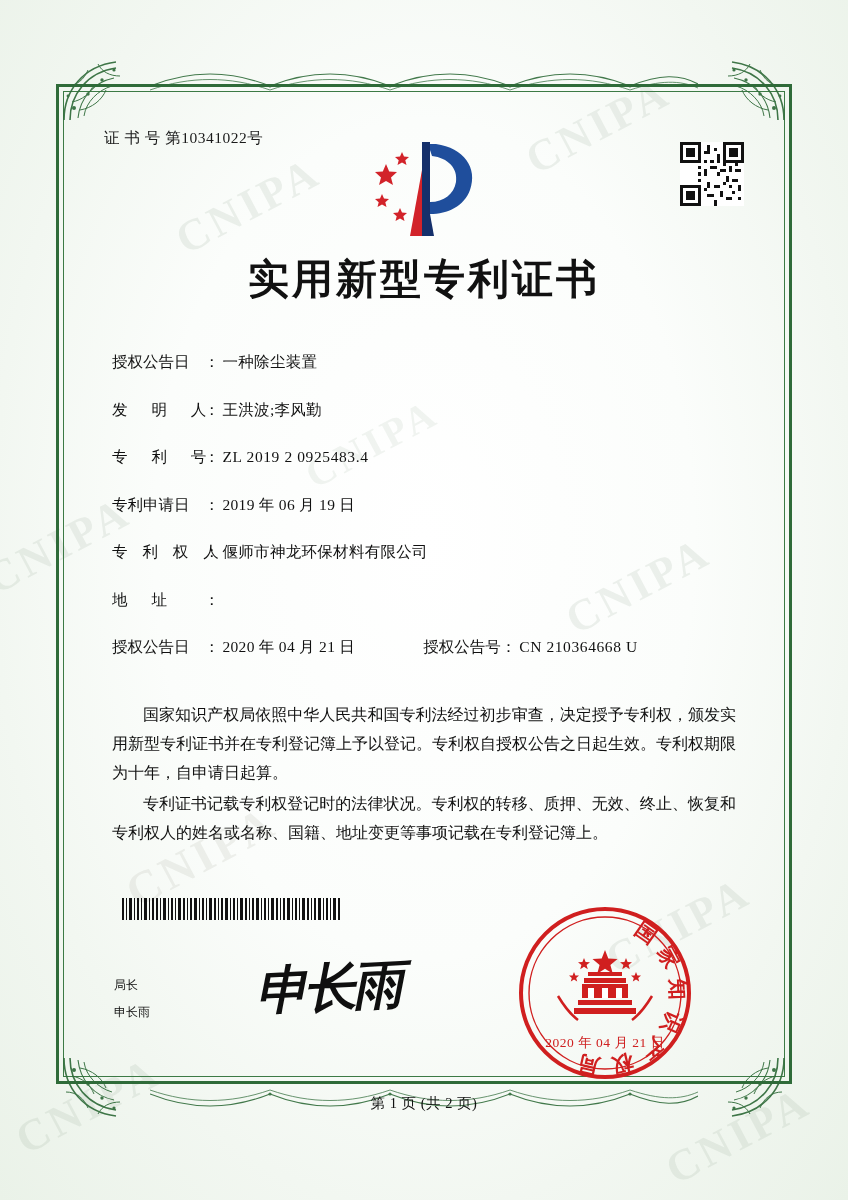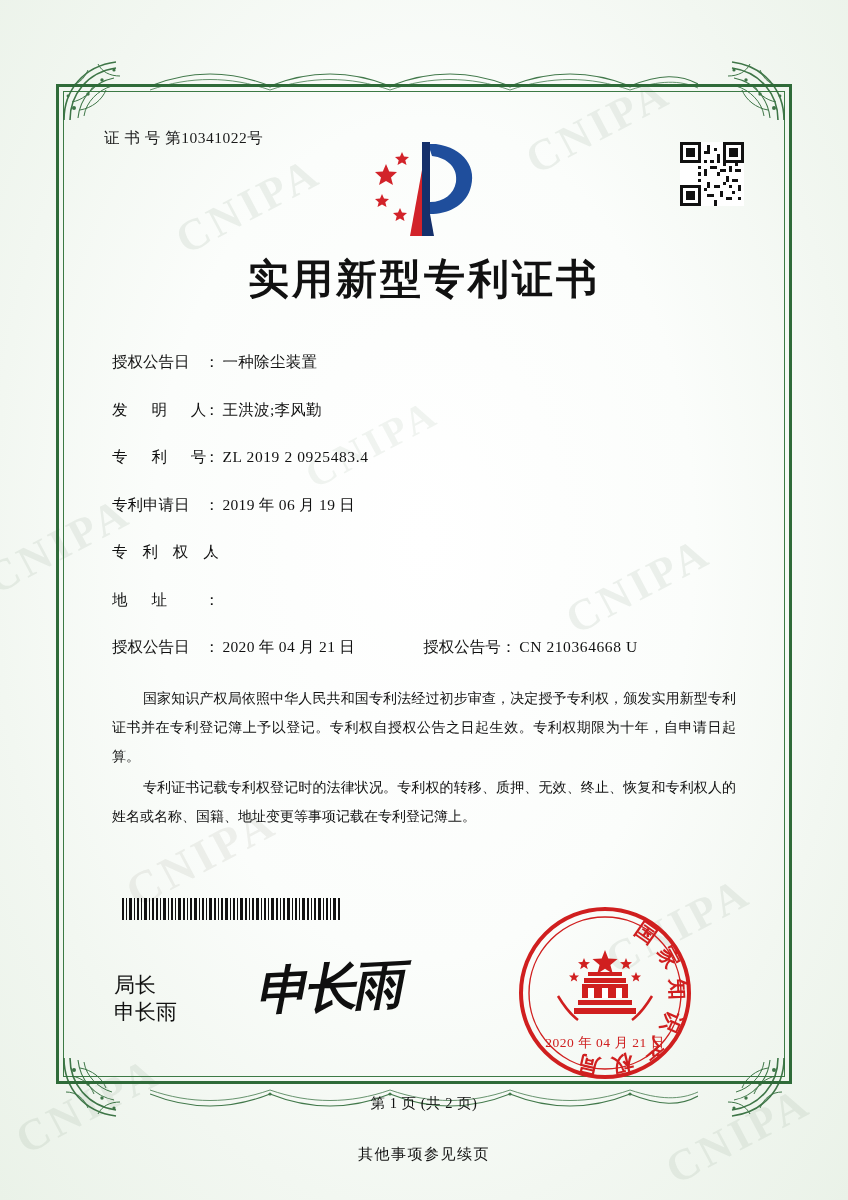--- a/index.html
+++ b/index.html
@@ -138,43 +138,43 @@
   .field-label.sp1 { letter-spacing: 10px; }
   .field-label.sp2 { letter-spacing: 5.5px; }
   .field-colon { margin-right: 3px; }
   .field-value { letter-spacing: .3px; font-family: Liberation Serif, serif; }
   .field-value.mono { font-family: Liberation Serif, serif; letter-spacing: .6px; }
   .field-row .second-label { margin-left: 68px; }
 
   
   .paras {
     position: absolute;
-    left: 112px; top: 684px;
+    left: 112px; top: 700px;
     width: 624px;
     font-family: "Liberation Serif", "DejaVu Serif", serif;
-    font-size: 14px;
+    font-size: 16px;
     line-height: 29px;
     color: #111;
     text-align: justify;
   }
   .paras p { margin: 0 0 2px 0; text-indent: 31px; }
 
   
   .barcode {
     position: absolute;
     left: 122px; top: 898px;
     width: 220px; height: 22px;
   }
 
   
   .sig-label {
     position: absolute;
     left: 114px; top: 972px;
     font-family: "Liberation Serif", "DejaVu Serif", serif;
-    font-size: 21px;
+    font-size: 12px;
     line-height: 27px;
     color: #111;
   }
   .sig-script {
     position: absolute;
     left: 256px; top: 952px;
     width: 200px; height: 78px;
     font-family: "Liberation Serif", "DejaVu Serif", serif;
     font-size: 52px;
     font-weight: bold;
@@ -452,20 +452,21 @@
       <span class="field-value mono">ZL 2019 2 0925483.4</span>
     </div>
     <div class="field-row">
       <span class="field-label">专利申请日</span>
       <span class="field-colon">：</span>
       <span class="field-value">2019 年 06 月 19 日</span>
     </div>
     <div class="field-row">
       <span class="field-label sp2">专 利 权 人</span>
       <span class="field-colon">：</span>
+      <span class="field-value">偃师市神龙环保材料有限公司</span>
     </div>
     <div class="field-row">
       <span class="field-label sp1">地 址</span>
       <span class="field-colon">：</span>
     </div>
     <div class="field-row">
       <span class="field-label">授权公告日</span>
       <span class="field-colon">：</span>
       <span class="field-value">2020 年 04 月 21 日</span>
       <span class="second-label">授权公告号</span>
@@ -579,15 +580,14 @@
         <polygon points="124,72 125.4,75.4 129,75.6 126.2,78 127.2,81.6 124,79.6 120.8,81.6 121.8,78 119,75.6 122.6,75.4"></polygon>
 
         <path d="M46 96 C52 106 58 114 66 120" stroke="#d01f1f" stroke-width="2.5" fill="none"></path>
         <path d="M140 96 C134 106 128 114 120 120" stroke="#d01f1f" stroke-width="2.5" fill="none"></path>
       </g>
     </svg>
   </div>
   <div class="seal-date">2020 年 04 月 21 日</div>
 
   <div class="page-no">第 1 页 (共 2 页)</div>
-  <div class="footer-note">其他事项参见续页</div>
 
 </div>
 
 </body></html>

